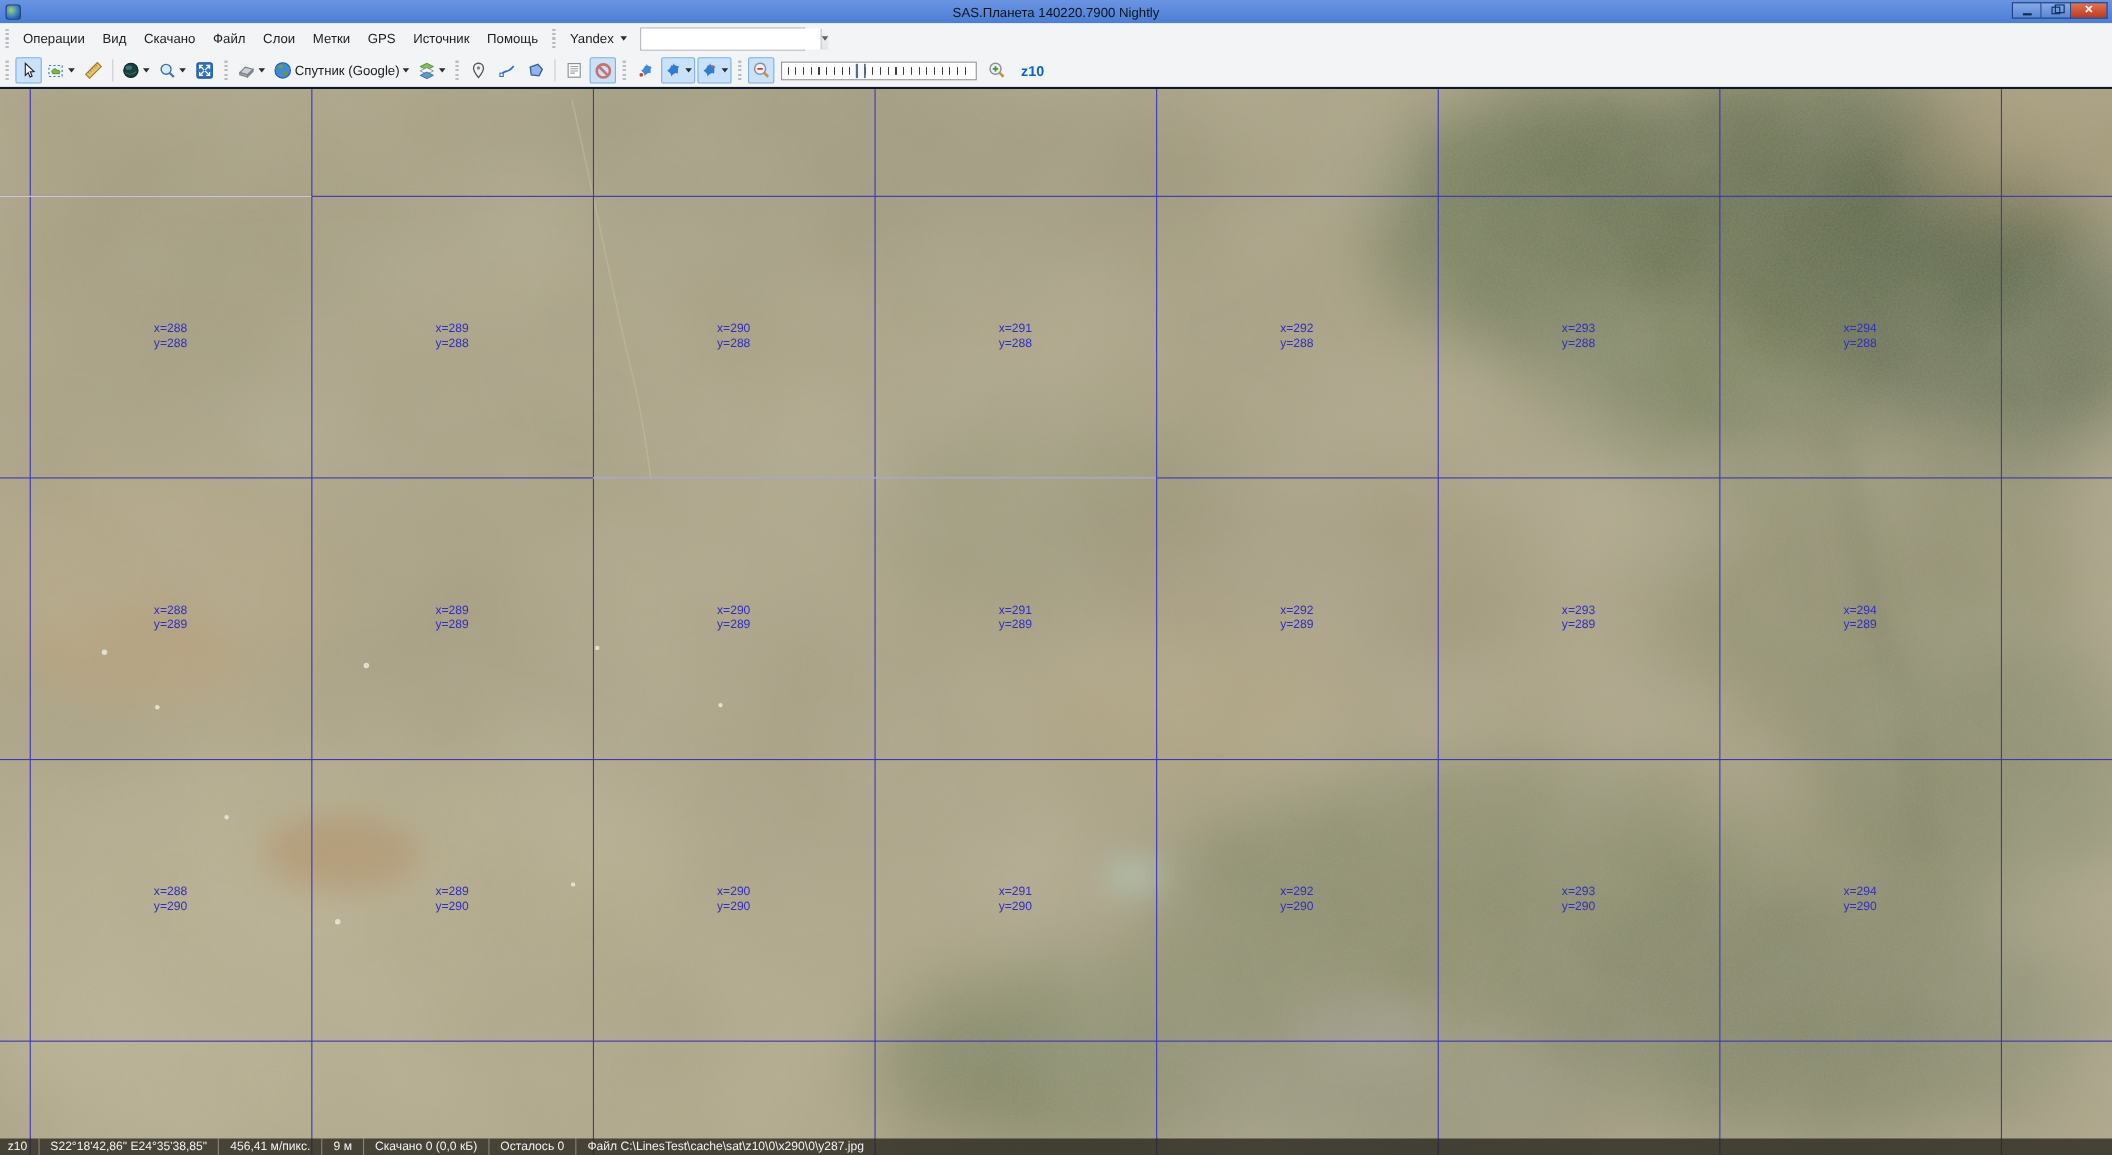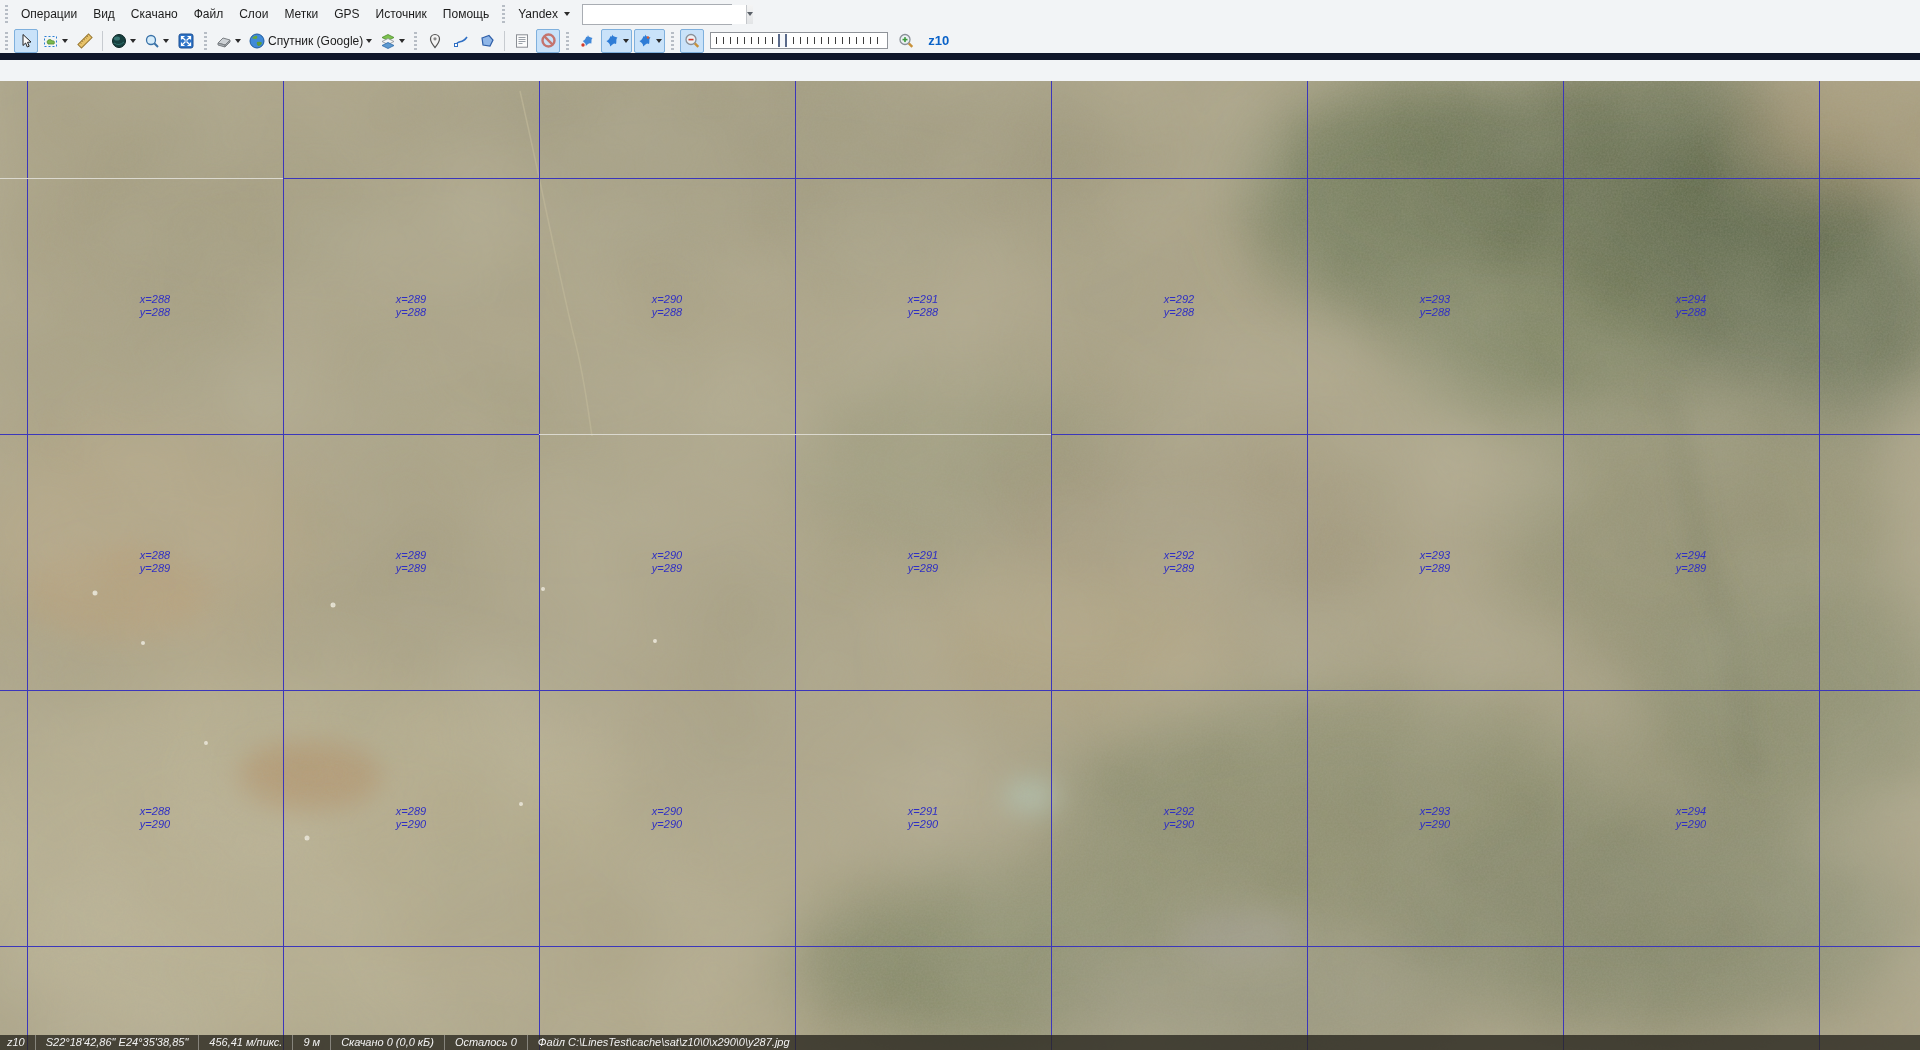--- a/index.html
+++ b/index.html
@@ -38,37 +38,37 @@
     border-right:3.5px solid transparent; border-top:4px solid #2b2b2b; }
   .combobox { width:150px; height:21px; background:#fff; border:1px solid #a9adb3;
     display:flex; align-items:center; margin-left:4px; }
   .combo-input { flex:1; height:100%; border:none; outline:none; font-size:12px; padding:0 4px;
     font-family:"Liberation Sans", sans-serif; }
   .combo-btn { width:17px; height:19px; background:linear-gradient(#f4f4f4,#e2e4e6);
     border-left:1px solid #c4c7cb; display:flex; align-items:center; justify-content:center; }
 
   
   .toolbar { height:32px; background:#f2f4f6; display:flex; align-items:center;
-    border-bottom:7px solid #0f172a; }
+    border-bottom:2px solid #0f172a; }
   .tb-btn { height:24px; min-width:24px; padding:0 2px; display:flex; align-items:center;
     justify-content:center; gap:3px; border:1px solid transparent; border-radius:2px;
     margin:0 1px; font-size:12px; color:#1c1c1c; }
   .tb-btn.selected { background:#c9e2f9; border-color:#7fb0dd; }
   .tb-sep { width:1px; height:20px; background:#c7cbd0; margin:0 4px; }
   .zoom-slider { width:178px; height:17px; background:#fff; border:1px solid #8f9399;
     position:relative; margin:0 5px; }
   .slider-ticks { position:absolute; left:5px; right:5px; top:4px; bottom:4px;
     background:repeating-linear-gradient(90deg,#3c3c3c 0 1px,transparent 1px 7px); }
   .slider-thumb { position:absolute; top:1px; width:9px; height:13px;
     background:linear-gradient(90deg,#5a6a8a 0 2px,#f5f7fa 2px 7px,#5a6a8a 7px 9px); }
   .zoom-label { color:#0a62c8; font-weight:bold; font-size:13px; margin-left:9px; }
 
   
   .map-viewport { position:absolute; top:81px; left:0; right:0; bottom:0; overflow:hidden;
-    background:#a69d7f;font-style:italic; }
+    background:#a69d7f; }
   .terrain { position:absolute; inset:0; }
   .grid-layer { position:absolute; inset:0; }
   .grid-vline { position:absolute; top:0; bottom:0; width:1px; }
   .grid-hline { position:absolute; left:0; right:0; height:1px; }
   .grid-wseg { position:absolute; height:1px; }
   .tile-label { position:absolute; transform:translate(-50%,-50%); font-size:11px;
     line-height:13px; text-align:center; white-space:pre; }
 
   
   .statusbar { position:absolute; left:0; right:0; bottom:0; height:15px;
@@ -76,20 +76,35 @@
     display:flex; align-items:stretch; }
   .status-sec { padding:0 10px; line-height:15px; white-space:pre;
     border-left:1px solid rgba(255,255,255,0.35); }
   .status-sec:first-child { border-left:none; padding-left:7px; }
 </style>
 </head>
 <body>
 
 <div class="window">
 
+  <div class="titlebar">
+    <div class="app-icon"></div>
+    <div class="title-text">SAS.Планета 140220.7900 Nightly</div>
+    <div class="win-btns">
+      <div class="win-btn">
+          <div class="glyph-min"></div>
+        </div>
+      <div class="win-btn">
+          <div class="glyph-restore"></div>
+        </div>
+      <div class="win-btn close">
+          <div class="glyph-close">✕</div>
+        </div>
+    </div>
+  </div>
 
   <div class="menubar">
     <div class="grip"></div>
     <div id="menu-items" style="display:flex;">
         <div class="menu-item">Операции</div>
         <div class="menu-item">Вид</div>
         <div class="menu-item">Скачано</div>
         <div class="menu-item">Файл</div>
         <div class="menu-item">Слои</div>
         <div class="menu-item">Метки</div>

